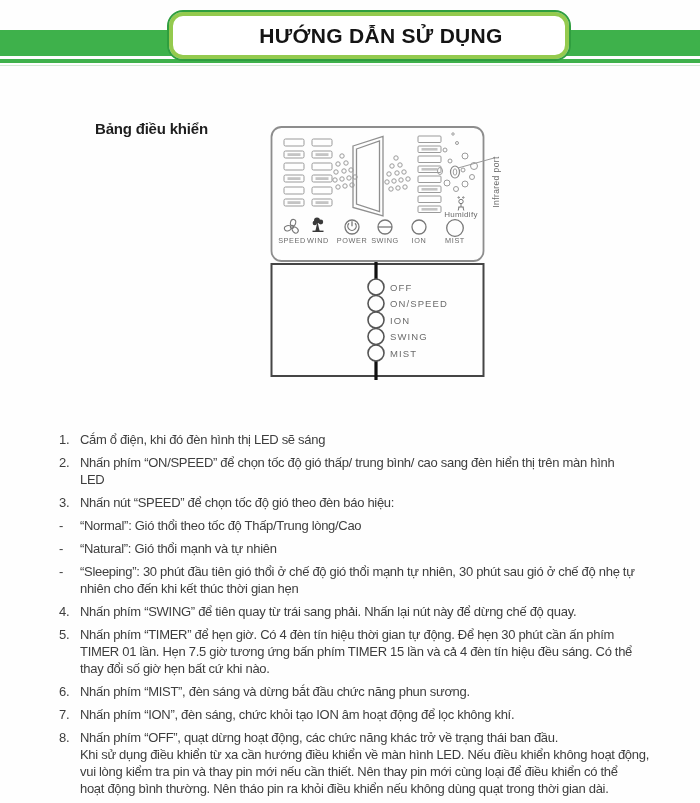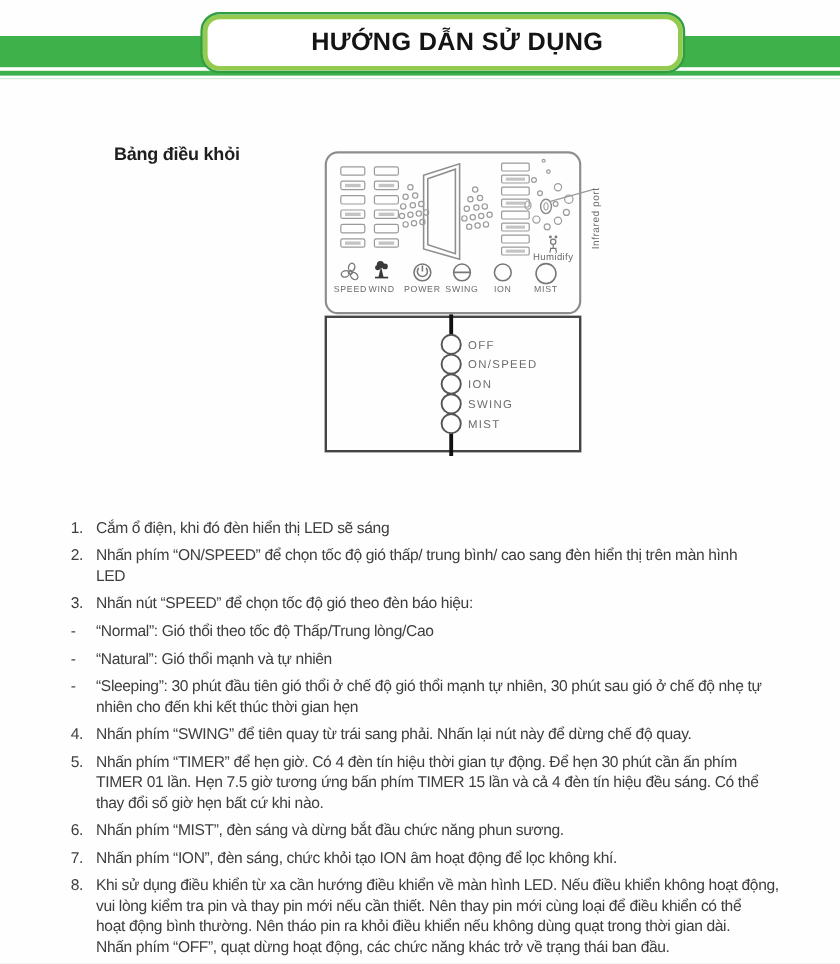--- a/index.html
+++ b/index.html
@@ -35,21 +35,21 @@
 
 <div class="page">
 
   <div class="band"></div>
   <div class="band-line"></div>
   <div class="band-line2"></div>
   <div class="title-box">
     <span>HƯỚNG DẪN SỬ DỤNG</span>
   </div>
 
-  <div class="panel-label">Bảng điều khỏi</div>
+  <div class="panel-label">Bảng điều khiển</div>
 
   <div class="diagram">
     <svg width="254" height="292" viewBox="0 0 254 292">
 
       <rect x="13.5" y="19" width="212" height="134" rx="10" fill="none" stroke="#8d8d8d" stroke-width="1.8"></rect>
 
       <g fill="none" stroke="#9a9a9a" stroke-width="1">
         <rect x="26" y="31" width="20" height="7" rx="1.5"></rect>
         <rect x="26" y="43" width="20" height="7" rx="1.5"></rect>
           <rect x="29.5" y="45.2" width="13" height="2.8" fill="#c4c4c4" stroke="none"></rect>
@@ -205,21 +205,21 @@
         <text x="132" y="215.5" fill="#3f3f3f">ION</text>
         <text x="132" y="232" fill="#3f3f3f">SWING</text>
         <text x="132" y="248.5" fill="#3f3f3f">MIST</text>
       </g>
     </svg>
   </div>
 
   <div class="list">
     <div class="li">
       <span class="num">1.</span>
-      <div class="txt">Cắm ổ điện, khi đó đèn hiển thị LED sẽ sáng</div>
+      <div class="txt">Cắm ổ điện, khi đó đèn hình thị LED sẽ sáng</div>
     </div>
     <div class="li">
       <span class="num">2.</span>
       <div class="txt">Nhấn phím “ON/SPEED” để chọn tốc độ gió thấp/ trung bình/ cao sang đèn hiển thị trên màn hình
 LED</div>
     </div>
     <div class="li">
       <span class="num">3.</span>
       <div class="txt">Nhấn nút “SPEED” để chọn tốc độ gió theo đèn báo hiệu:</div>
     </div>
@@ -249,20 +249,20 @@
     <div class="li">
       <span class="num">6.</span>
       <div class="txt">Nhấn phím “MIST”, đèn sáng và dừng bắt đầu chức năng phun sương.</div>
     </div>
     <div class="li">
       <span class="num">7.</span>
       <div class="txt">Nhấn phím “ION”, đèn sáng, chức khỏi tạo ION âm hoạt động để lọc không khí.</div>
     </div>
     <div class="li">
       <span class="num">8.</span>
+      <div class="txt">Nhấn phím “OFF”, quạt dừng hoạt động, các chức năng khác trở về trạng thái ban đầu.</div>
       <div class="txt">Khi sử dụng điều khiển từ xa cần hướng điều khiển về màn hình LED. Nếu điều khiển không hoạt động,
 vui lòng kiểm tra pin và thay pin mới nếu cần thiết. Nên thay pin mới cùng loại để điều khiển có thể
 hoạt động bình thường. Nên tháo pin ra khỏi điều khiển nếu không dùng quạt trong thời gian dài.</div>
-      <div class="txt">Nhấn phím “OFF”, quạt dừng hoạt động, các chức năng khác trở về trạng thái ban đầu.</div>
     </div>
   </div>
 
 </div>
 
 </body></html>

